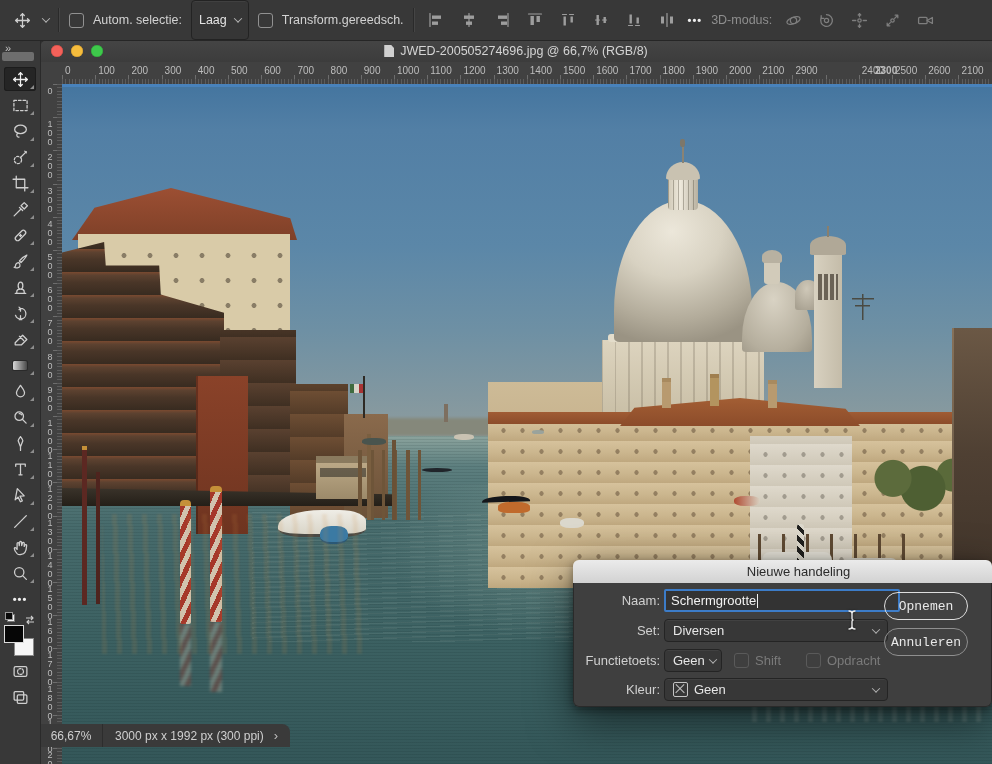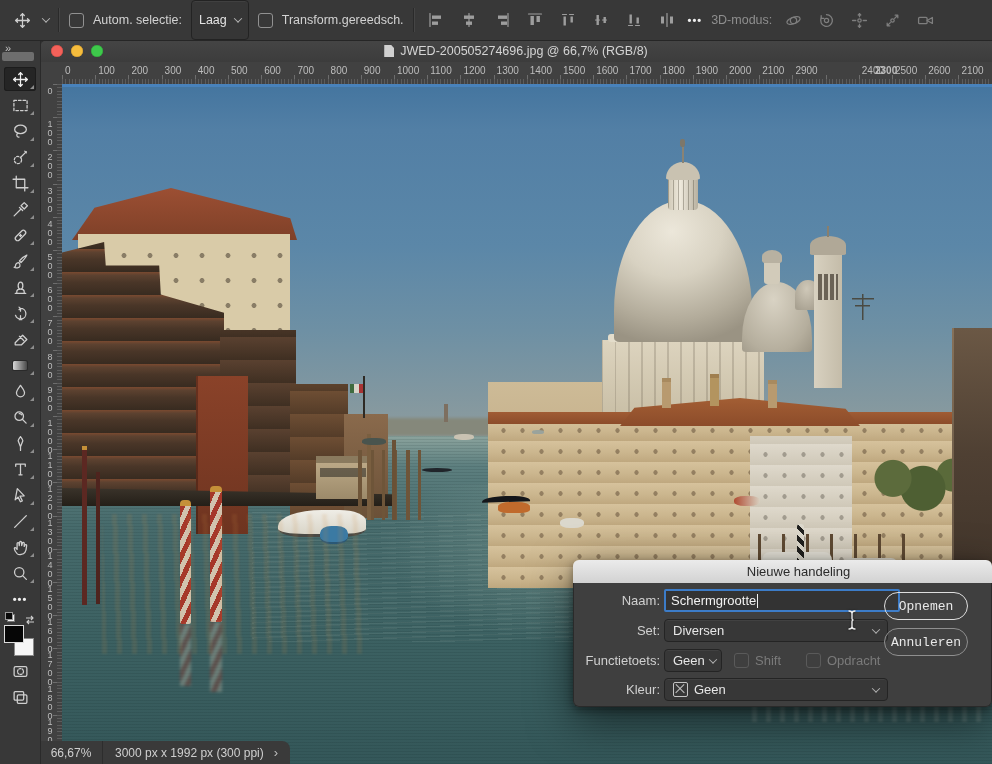--- a/index.html
+++ b/index.html
@@ -127,21 +127,21 @@
   .pill.secondary{border:1.5px solid #8f8f8f;}
   .dlg-check{position:absolute;display:flex;align-items:center;gap:6px;}
   .dlg-check .box{width:13px;height:13px;border:1px solid #5a5a5a;border-radius:3px;}
   .dlg-check span{font-size:13px;color:#7a7a7a;}
   .xbox{position:relative;width:13px;height:13px;border:1.5px solid #c4c4c4;border-radius:2px;margin-right:6px;flex:0 0 auto;}
   .xbox::before,.xbox::after{content:"";position:absolute;left:0;top:5px;width:12px;height:1.3px;background:#c4c4c4;}
   .xbox::before{transform:rotate(45deg);}
   .xbox::after{transform:rotate(-45deg);}
   .ibeam{position:absolute;left:272px;top:26px;z-index:5;filter:drop-shadow(0 0 1px rgba(0,0,0,.6));}
   
-  .status-bar{position:absolute;left:0;bottom:0;height:29px;display:flex;z-index:80;align-items:flex-end;}
+  .status-bar{position:absolute;left:0;bottom:0;height:40px;display:flex;z-index:80;}
   .status-seg{background:#3a3a3a;display:flex;align-items:center;height:23px;}
   .seg-zoom{width:62px;justify-content:center;border-right:1px solid #2d2d2d;}
   .seg-dims{padding:0 12px;gap:10px;border-radius:0 8px 0 0;}
   .status-bar span{font-size:12px;color:#cfcfcf;white-space:nowrap;}
   .status-bar .chevr{color:#bdbdbd;font-size:13px;}
 </style>
 </head>
 <body>
 
 <div class="options-bar">

